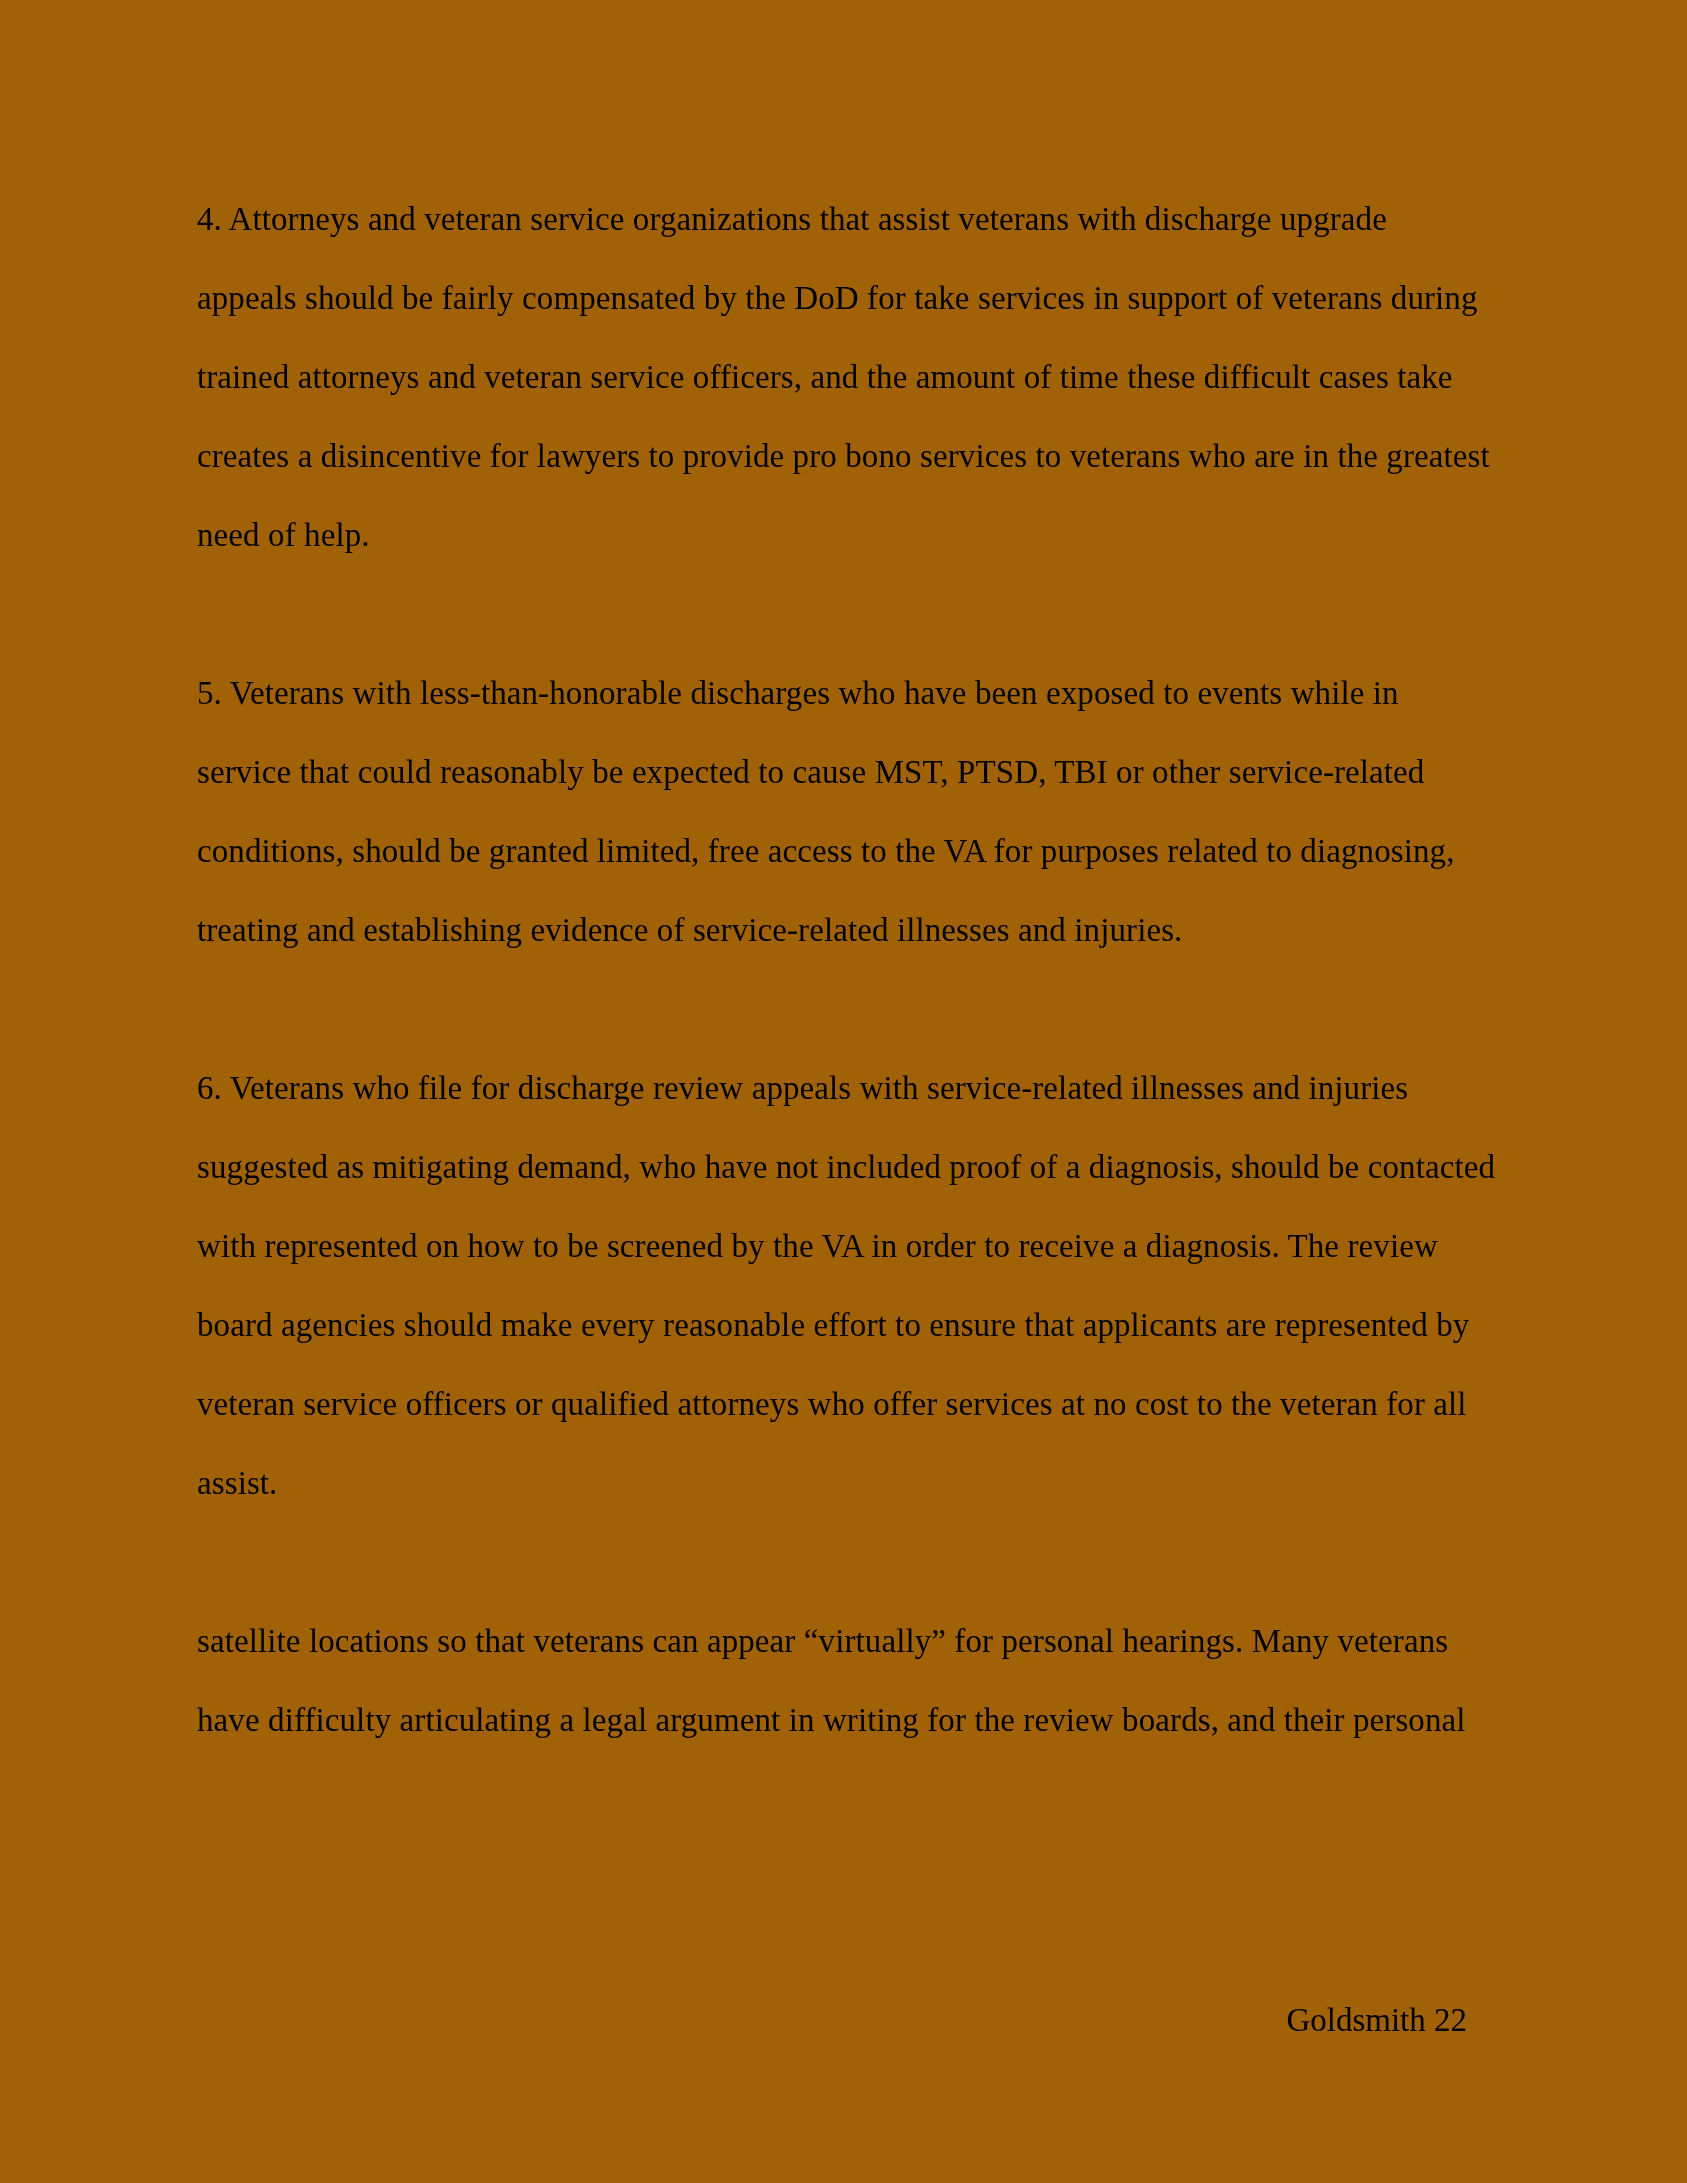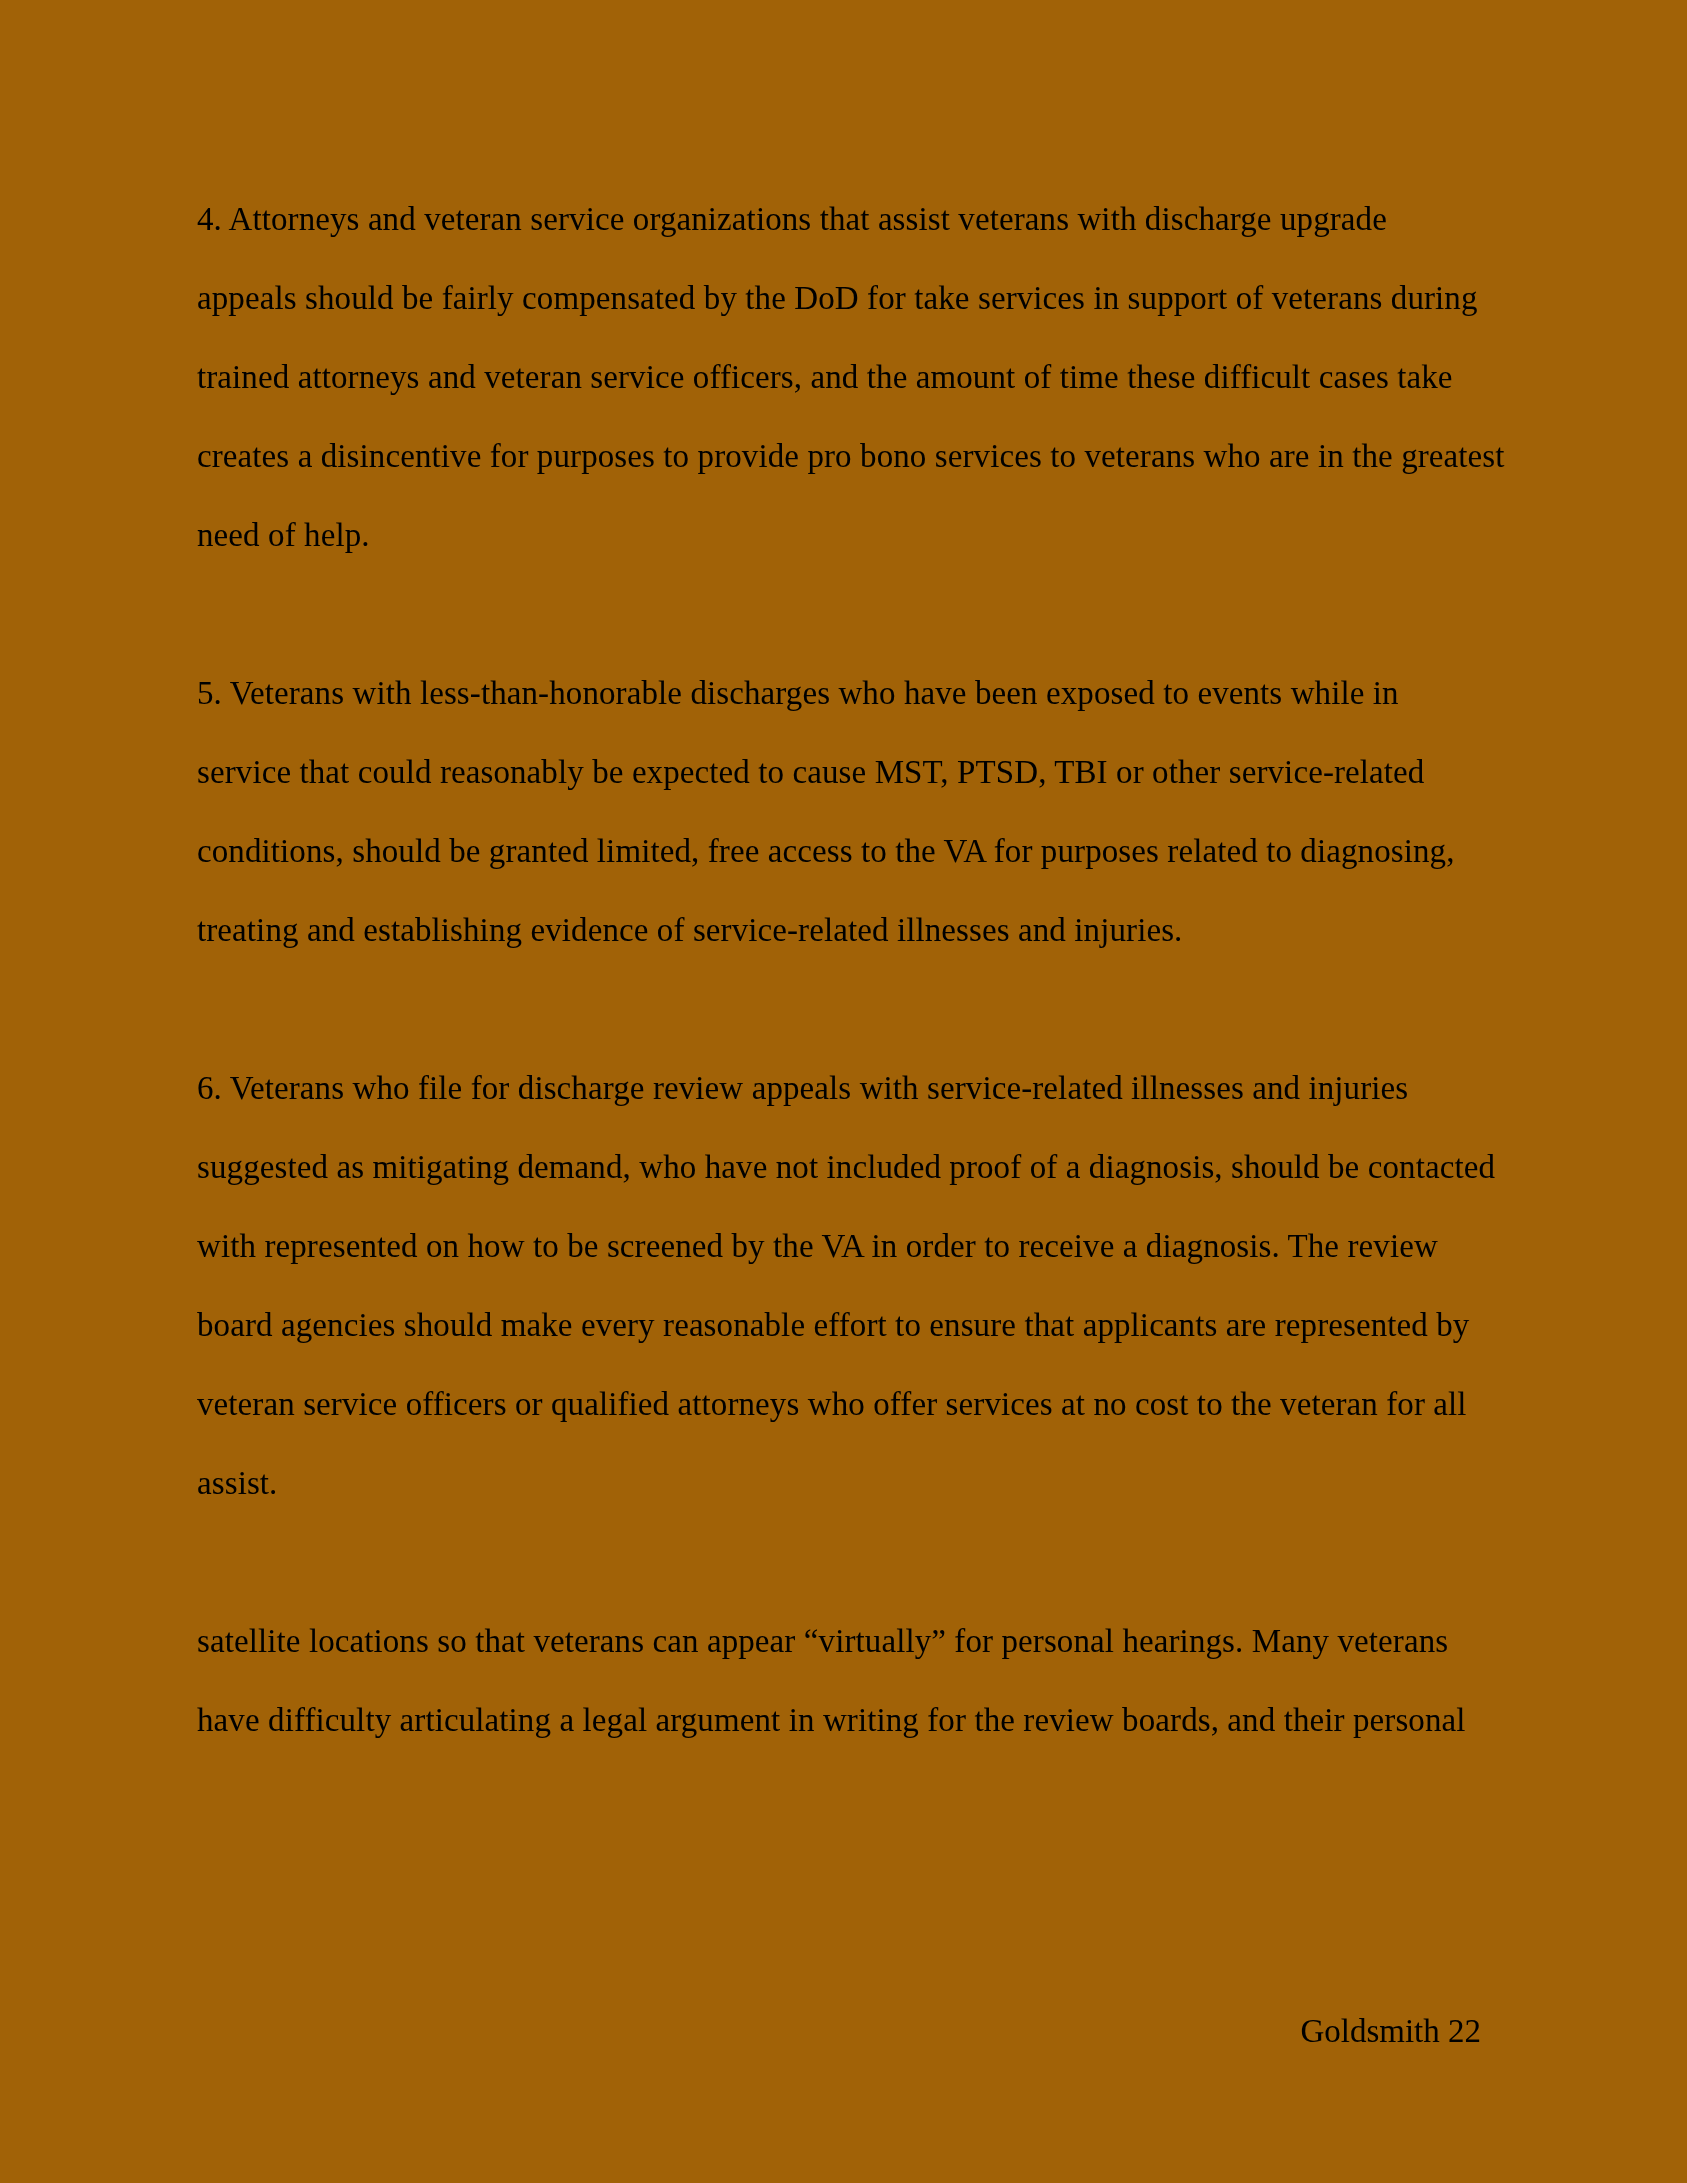--- a/index.html
+++ b/index.html
@@ -27,37 +27,36 @@
   .paragraph {
     margin: 0 0 79px 0;
   }
   .text-line {
     white-space: nowrap;
     letter-spacing: 0.1px;
   }
   .footer {
     position: absolute;
     top: 2001px;
-    right: 206px;
+    right: 220px;
     font-size: 33px;
     line-height: 38px;
     white-space: nowrap;
-    margin-top: 11px;
   }
 </style>
 </head>
 <body>
 
 <div class="page">
   <div class="body-text">
       <div class="paragraph">
         <div class="text-line">4. Attorneys and veteran service organizations that assist veterans with discharge upgrade</div>
         <div class="text-line">appeals should be fairly compensated by the DoD for take services in support of veterans during</div>
         <div class="text-line">trained attorneys and veteran service officers, and the amount of time these difficult cases take</div>
-        <div class="text-line">creates a disincentive for purposes to provide pro bono services to veterans who are in the greatest</div>
+        <div class="text-line">creates a disincentive for lawyers to provide pro bono services to veterans who are in the greatest</div>
         <div class="text-line">need of help.</div>
       </div>
       <div class="paragraph">
         <div class="text-line">5. Veterans with less-than-honorable discharges who have been exposed to events while in</div>
         <div class="text-line">service that could reasonably be expected to cause MST, PTSD, TBI or other service-related</div>
         <div class="text-line">conditions, should be granted limited, free access to the VA for purposes related to diagnosing,</div>
         <div class="text-line">treating and establishing evidence of service-related illnesses and injuries.</div>
       </div>
       <div class="paragraph">
         <div class="text-line">6. Veterans who file for discharge review appeals with service-related illnesses and injuries</div>

